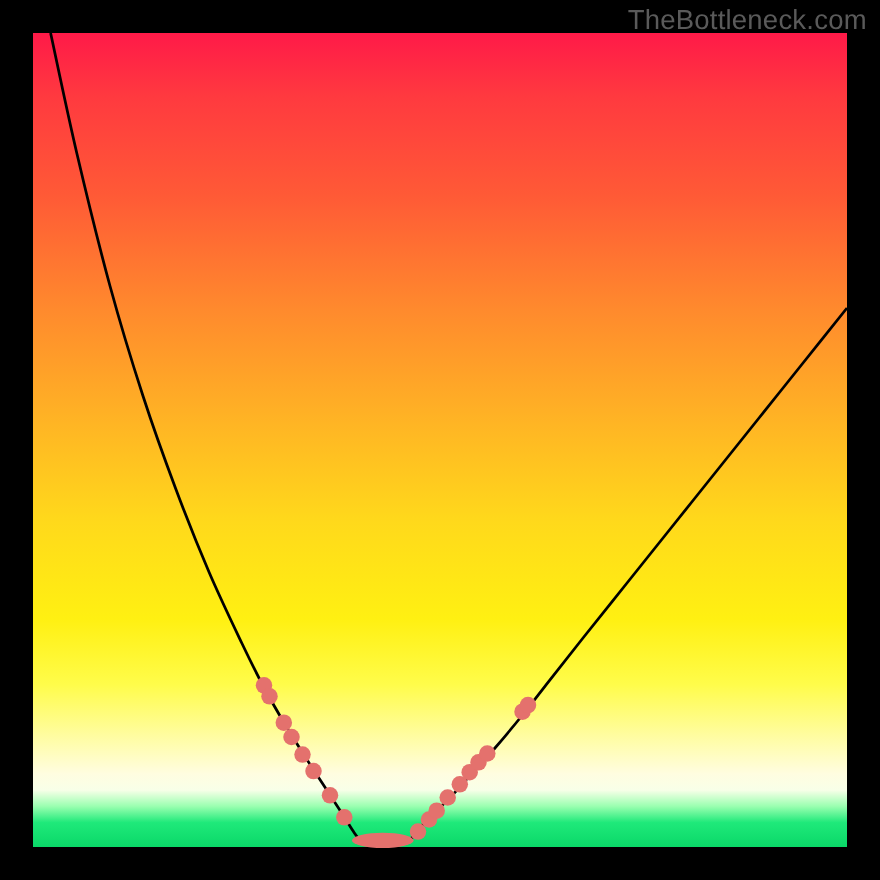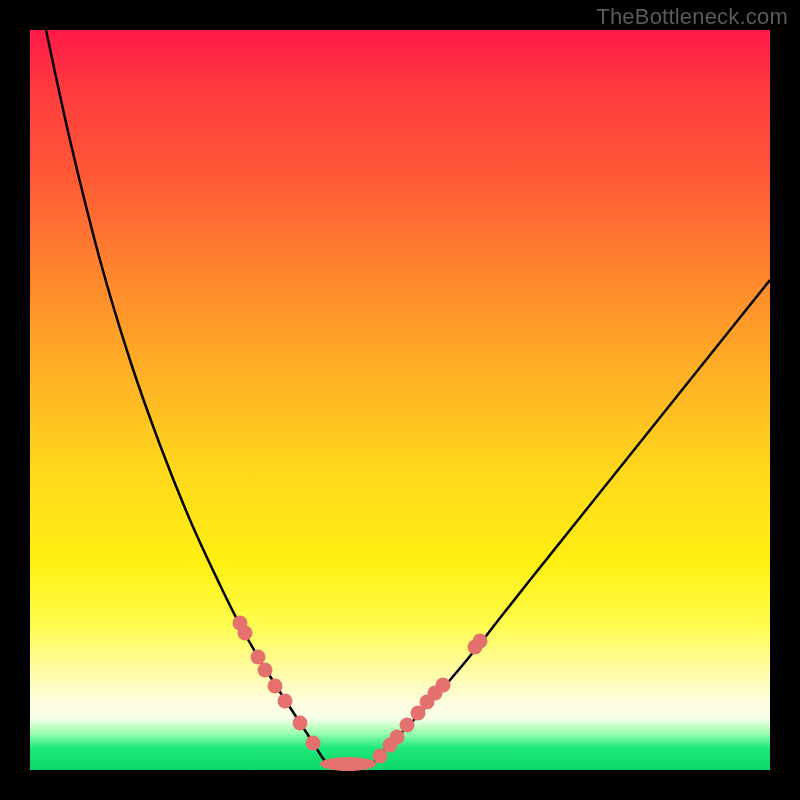--- a/index.html
+++ b/index.html
@@ -59,21 +59,21 @@
   }
   .datapoint-oval {
     fill: #e4716d;
     stroke: none;
   }
   .watermark {
     position: absolute;
     top: 4px;
     right: 12px;
     color: #5a5a5a;
-    font-size: 22px;
+    font-size: 25px;
     letter-spacing: 0.2px;
     font-weight: 500;
     text-align: center;
   }
 </style>
 </head>
 <body>
 
 <div class="frame">
   <div class="plot">

